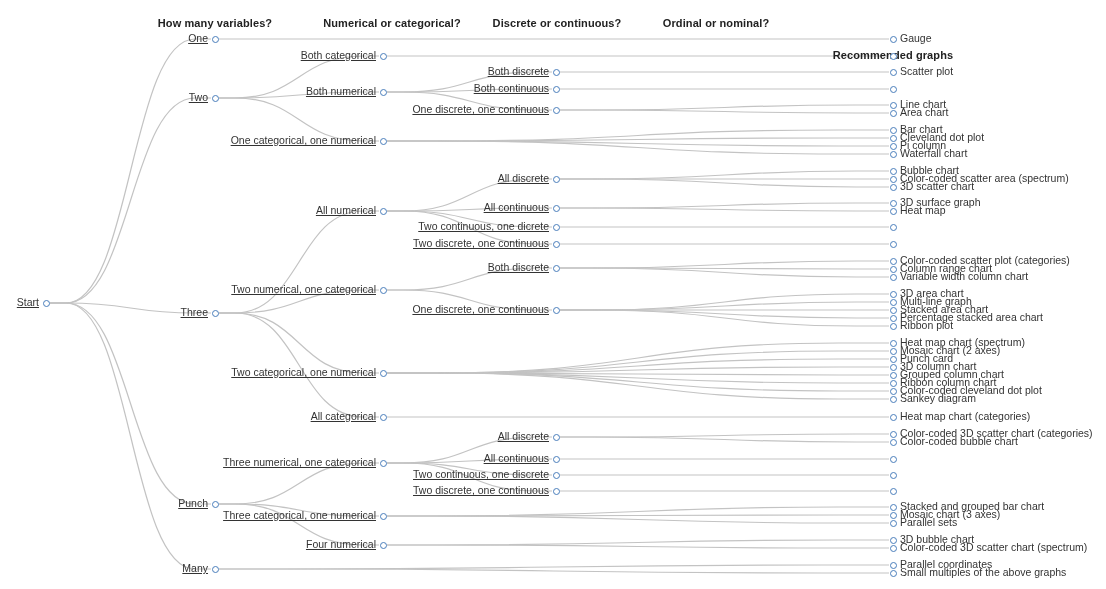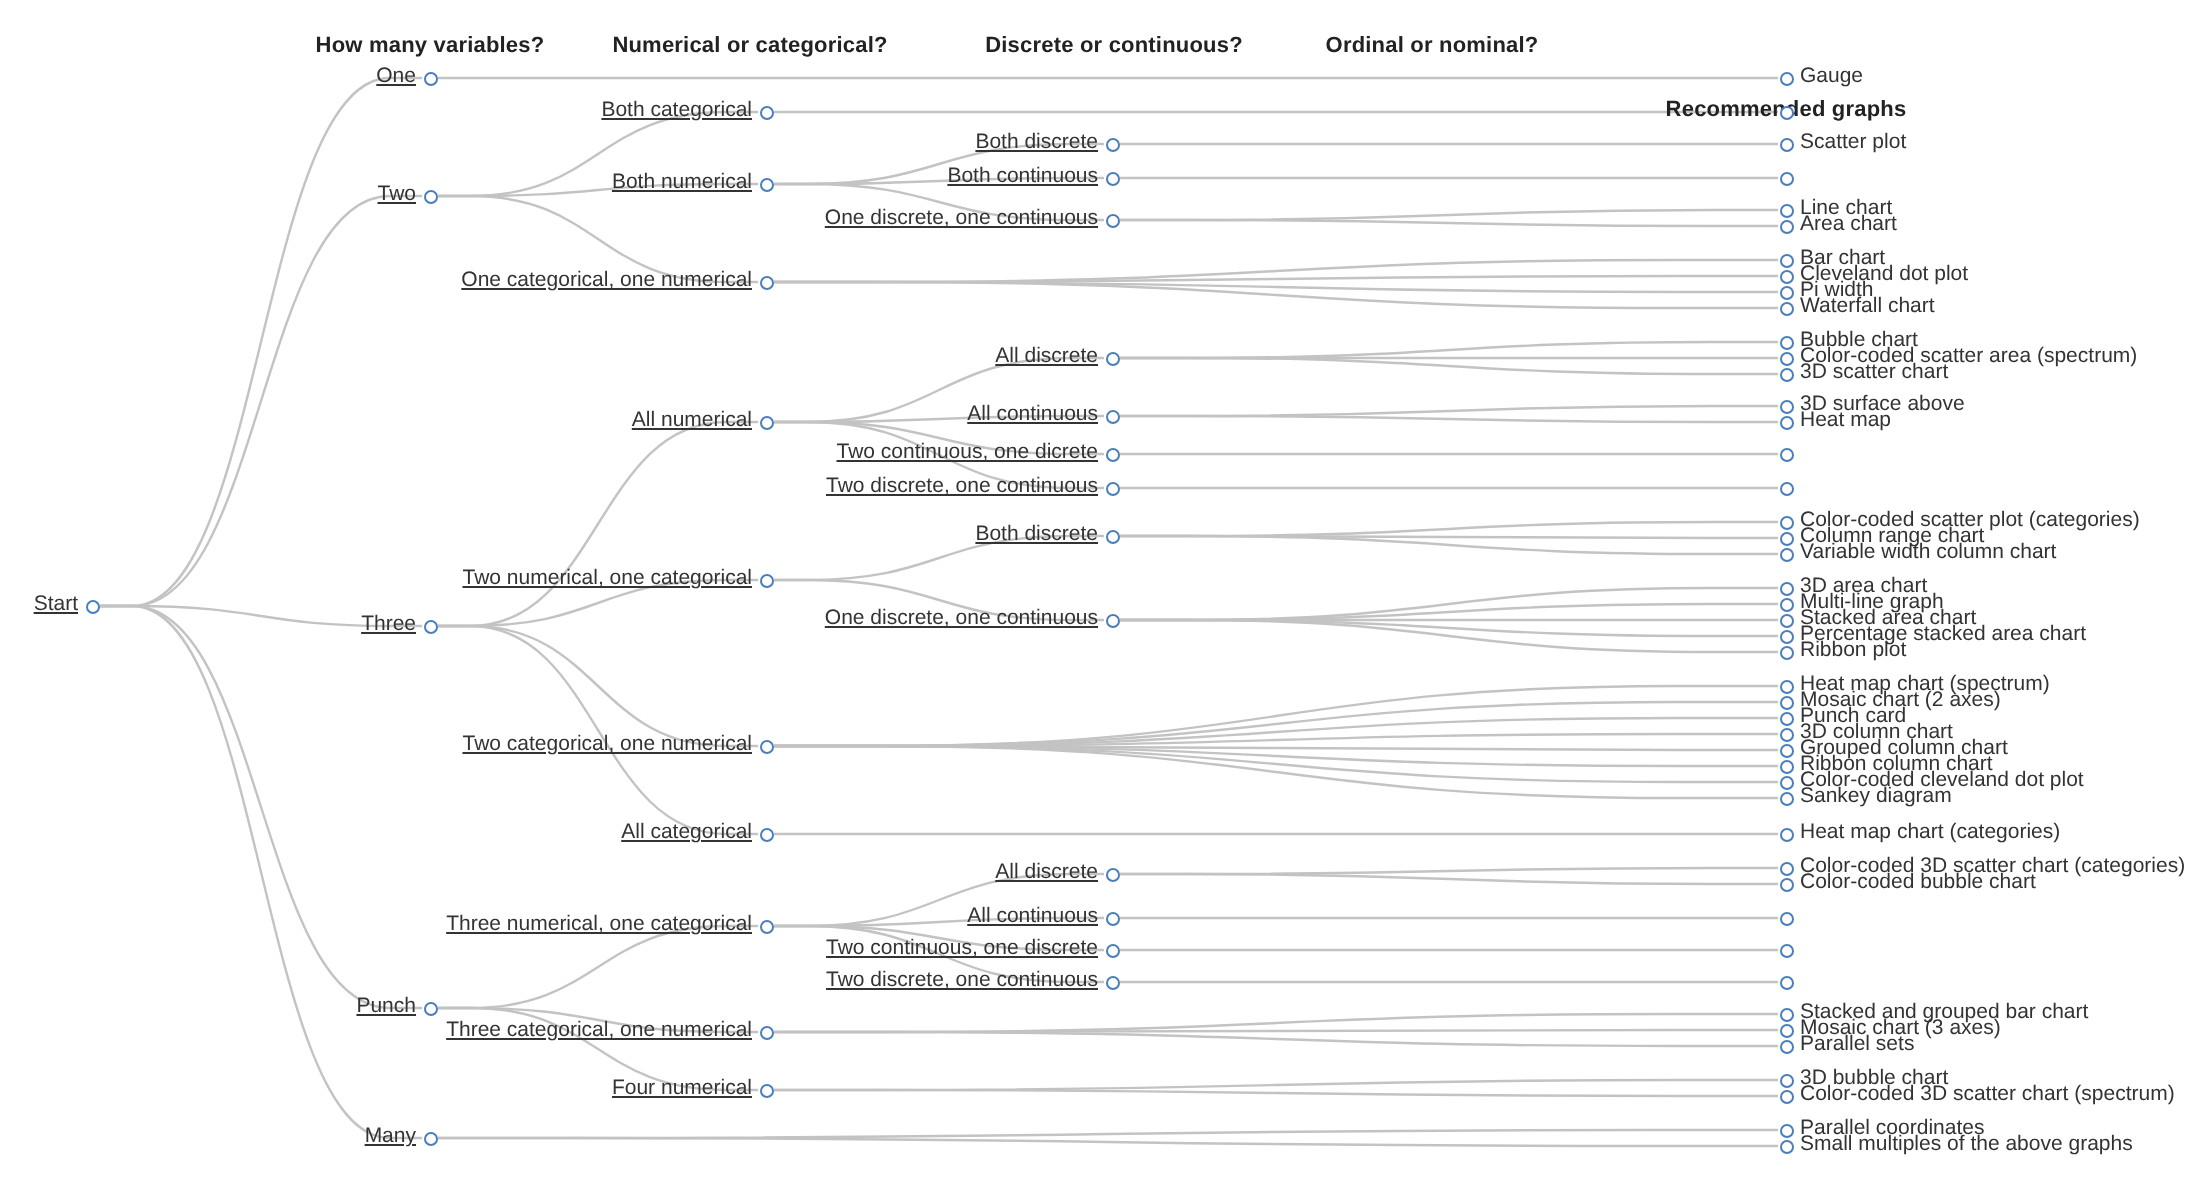--- a/index.html
+++ b/index.html
@@ -132,21 +132,21 @@
       <path d="M387,516L437.2,516C638,516 638,515 838.8,515L889,515" fill="none" stroke="#c3c3c3" stroke-width="1.2"></path>
       <path d="M387,516L437.2,516C638,516 638,523 838.8,523L889,523" fill="none" stroke="#c3c3c3" stroke-width="1.2"></path>
       <path d="M387,545L437.2,545C638,545 638,540 838.8,540L889,540" fill="none" stroke="#c3c3c3" stroke-width="1.2"></path>
       <path d="M387,545L437.2,545C638,545 638,548 838.8,548L889,548" fill="none" stroke="#c3c3c3" stroke-width="1.2"></path>
       <path d="M219,569L286,569C554,569 554,565 822,565L889,565" fill="none" stroke="#c3c3c3" stroke-width="1.2"></path>
       <path d="M219,569L286,569C554,569 554,573 822,573L889,573" fill="none" stroke="#c3c3c3" stroke-width="1.2"></path>
     </svg>
 
   <div id="headers-layer">
       <div class="col-header" style="left: 215px; top: 17px;">How many variables?</div>
-      <div class="col-header" style="left: 375px; top: 17px;">Numerical or categorical?</div>
+      <div class="col-header" style="left: 392px; top: 17px;">Numerical or categorical?</div>
       <div class="col-header" style="left: 557px; top: 17px;">Discrete or continuous?</div>
       <div class="col-header" style="left: 716px; top: 17px;">Ordinal or nominal?</div>
       <div class="col-header" style="left: 893px; top: 17px; margin-top: 32px;">Recommended graphs</div>
     </div>
   <div id="nodes-layer">
       <div class="node lt" style="left: 46px; top: 303px;">
         <span class="dot"></span>
         <span class="lbl">Start</span>
       </div>
       <div class="node lt" style="left: 215px; top: 39px;">
@@ -288,41 +288,41 @@
       <div class="node rt" style="left: 893px; top: 130px;">
         <span class="dot"></span>
         <span class="lbl">Bar chart</span>
       </div>
       <div class="node rt" style="left: 893px; top: 138px;">
         <span class="dot"></span>
         <span class="lbl">Cleveland dot plot</span>
       </div>
       <div class="node rt" style="left: 893px; top: 146px;">
         <span class="dot"></span>
-        <span class="lbl">Pi width</span>
+        <span class="lbl">Pi column</span>
       </div>
       <div class="node rt" style="left: 893px; top: 154px;">
         <span class="dot"></span>
         <span class="lbl">Waterfall chart</span>
       </div>
       <div class="node rt" style="left: 893px; top: 171px;">
         <span class="dot"></span>
         <span class="lbl">Bubble chart</span>
       </div>
       <div class="node rt" style="left: 893px; top: 179px;">
         <span class="dot"></span>
         <span class="lbl">Color-coded scatter area (spectrum)</span>
       </div>
       <div class="node rt" style="left: 893px; top: 187px;">
         <span class="dot"></span>
         <span class="lbl">3D scatter chart</span>
       </div>
       <div class="node rt" style="left: 893px; top: 203px;">
         <span class="dot"></span>
-        <span class="lbl">3D surface above</span>
+        <span class="lbl">3D surface graph</span>
       </div>
       <div class="node rt" style="left: 893px; top: 211px;">
         <span class="dot"></span>
         <span class="lbl">Heat map</span>
       </div>
       <div class="node rt" style="left: 893px; top: 227px;">
         <span class="dot"></span>
         <span class="lbl"></span>
       </div>
       <div class="node rt" style="left: 893px; top: 244px;">

